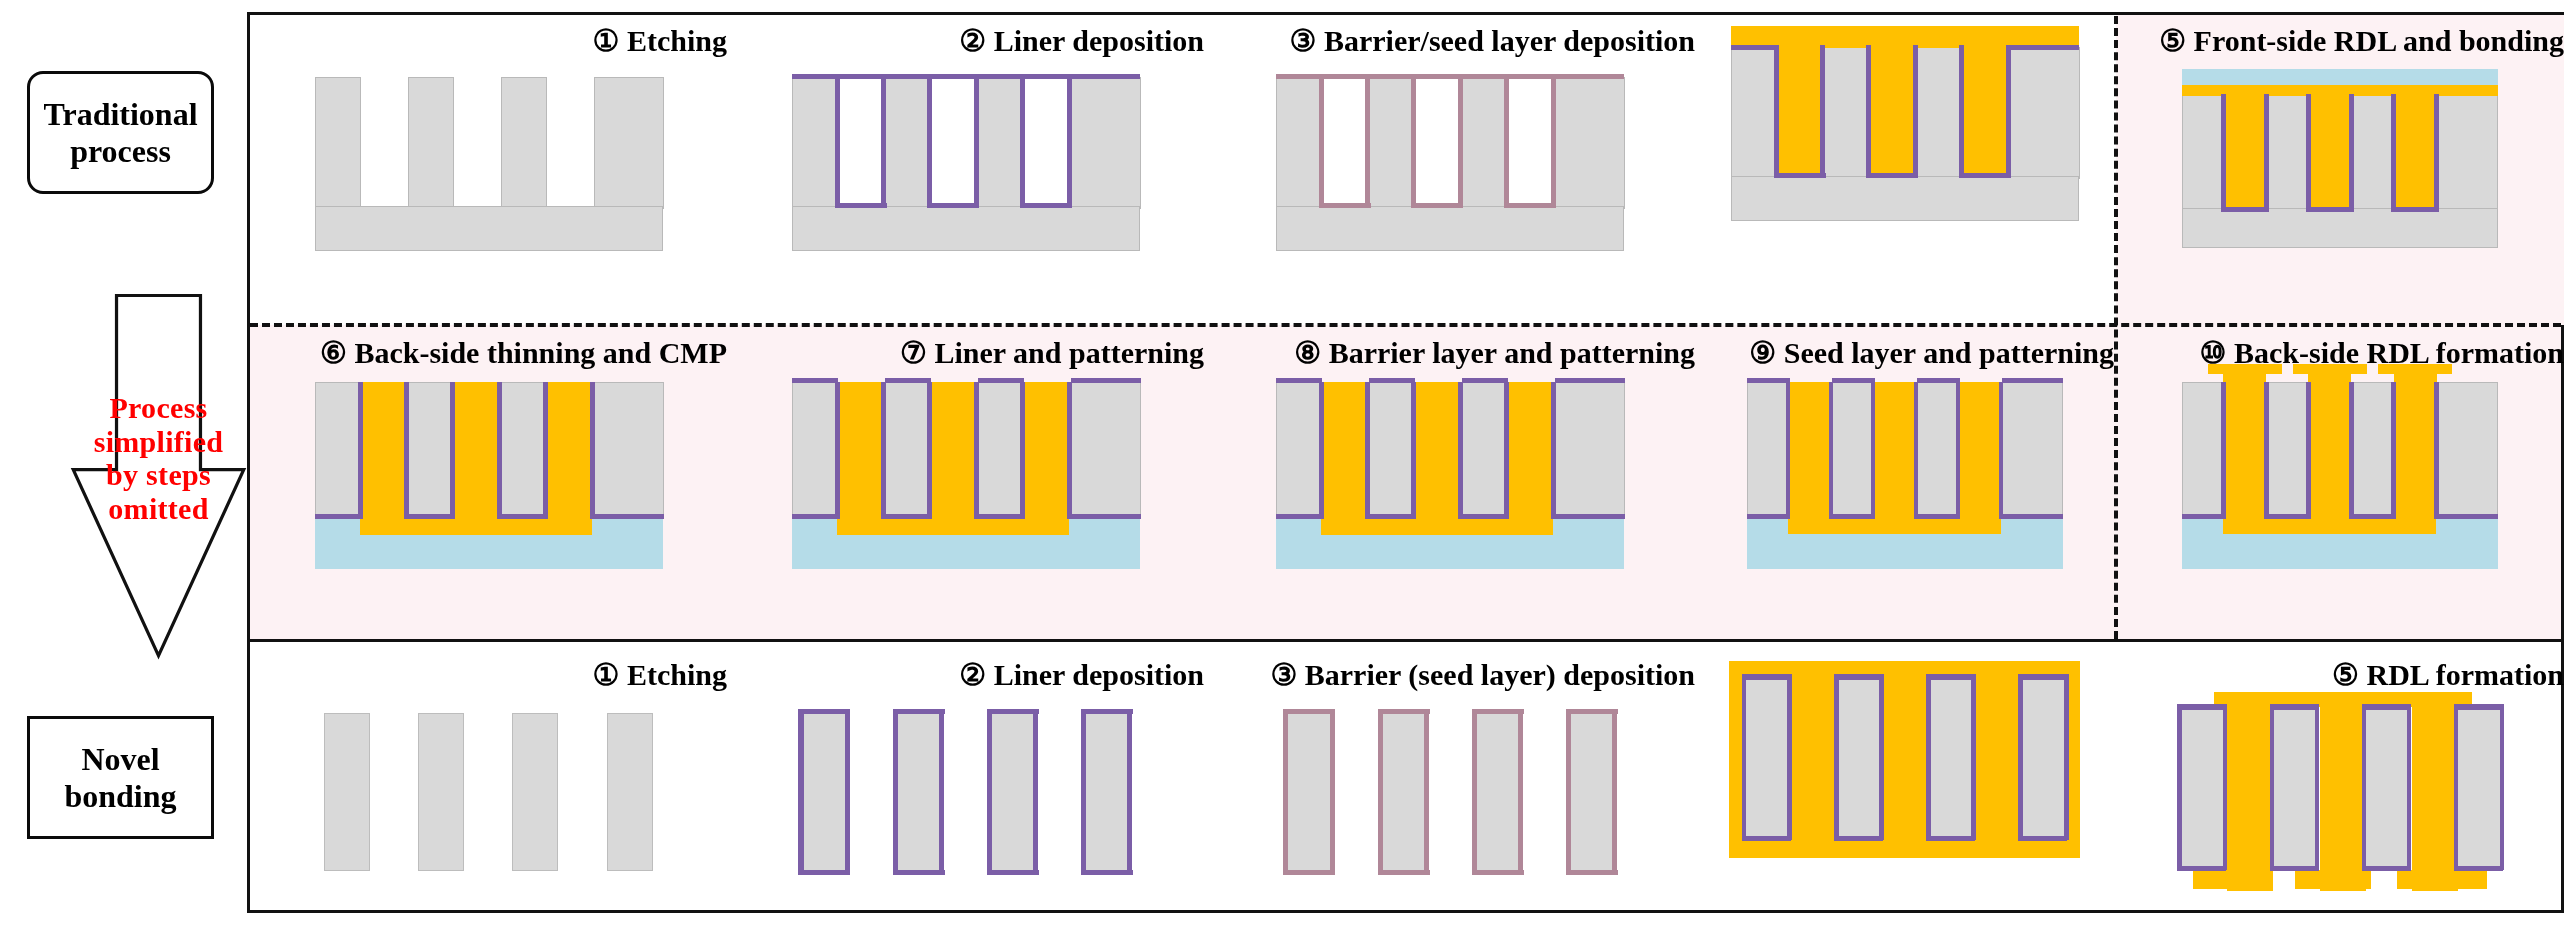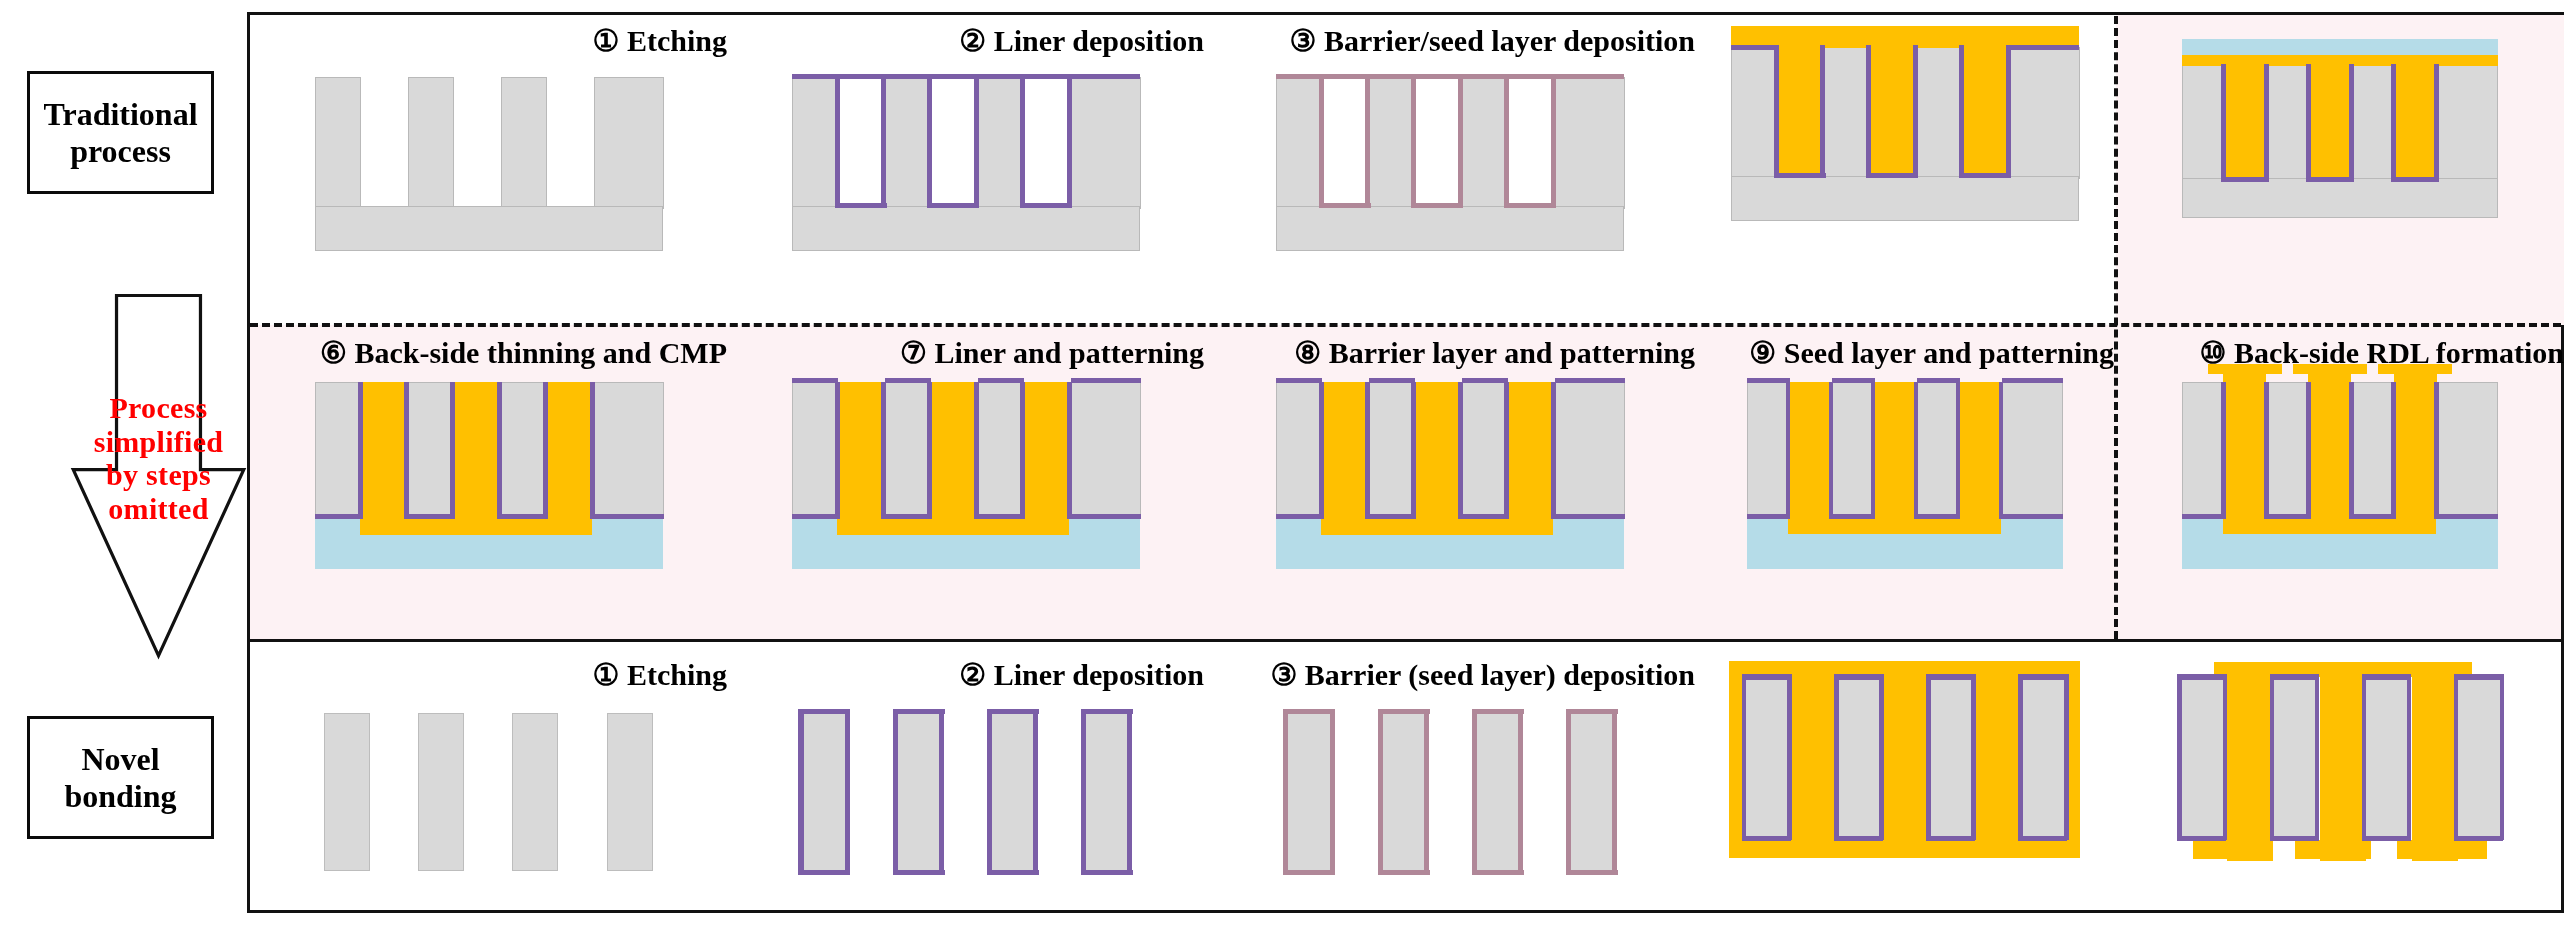--- a/index.html
+++ b/index.html
@@ -5,21 +5,21 @@
   html,body{margin:0;padding:0;background:#ffffff;}
   body{font-family:"Liberation Serif", serif;}
   #root{position:relative;width:2576px;height:926px;background:#fff;overflow:hidden;}
 
   
   .legend-box{
     position:absolute;background:#fff;border:3.9px solid #0a0a0a;box-sizing:border-box;
     display:flex;align-items:center;justify-content:center;text-align:center;
     font-weight:bold;font-size:32px;line-height:1.15;color:#000;
   }
-  #legend-traditional{left:27px;top:71px;width:187px;height:123px;}
+  #legend-traditional{left:27px;top:71px;width:187px;height:123px;border-radius:16px;}
   #legend-novel{left:27px;top:716px;width:187px;height:123px;}
 
   .arrow-wrap{position:absolute;left:68px;top:294px;width:181px;height:381px;}
   .arrow-wrap svg{position:absolute;left:0;top:0;}
   .arrow-text{
     position:absolute;left:0;top:97px;width:181px;text-align:center;
     color:#ff0000;font-weight:bold;font-size:30px;line-height:1.12;
     letter-spacing:0.3px;
   }
 
@@ -187,20 +187,24 @@
           <div class="liner" style="left:43px;top:126px;width:52px;height:5.2px;"></div>
           <div class="liner" style="left:135px;top:126px;width:52px;height:5.2px;"></div>
           <div class="liner" style="left:228px;top:126px;width:52px;height:5.2px;"></div>
           <div class="liner" style="left:0;top:-1.3px;width:45px;height:4.5px;"></div>
           <div class="liner" style="left:277px;top:-1.3px;width:71px;height:4.5px;"></div>
         </div>
       </div>
     </div>
 
     <div class="panel r1" style="left:1866px;top:11.6px;width:448px;">
+      <div class="panel-title">
+        <span>⑤</span>
+        <span>Front-side RDL and bonding</span>
+      </div>
       <div class="stage" style="height:194px;">
         <div class="art" style="width:316px;height:174px;margin-top:26px;">
           <div class="blue" style="left:0;top:-13px;width:316px;height:26px;"></div>
           <div class="sub" style="left:0;top:13px;width:43px;height:116px;"></div>
           <div class="sub" style="left:85px;top:13px;width:43px;height:116px;"></div>
           <div class="sub" style="left:170px;top:13px;width:43px;height:116px;"></div>
           <div class="sub" style="left:255px;top:13px;width:61px;height:116px;"></div>
           <div class="sub" style="left:0;top:126px;width:316px;height:40px;"></div>
           <div class="gold" style="left:41px;top:13px;width:43px;height:115px;"></div>
           <div class="gold" style="left:126px;top:13px;width:43px;height:115px;"></div>
@@ -483,20 +487,24 @@
           <div class="liner" style="left:136px;top:-4.5px;width:4.5px;height:166px;"></div>
           <div class="liner" style="left:183px;top:-4.5px;width:4.5px;height:166px;"></div>
           <div class="liner" style="left:228px;top:-4.5px;width:4.5px;height:166px;"></div>
           <div class="liner" style="left:275px;top:-4.5px;width:4.5px;height:166px;"></div>
           <div class="liner" style="left:321px;top:-4.5px;width:4.5px;height:166px;"></div>
         </div>
       </div>
     </div>
 
     <div class="panel" style="left:1866px;top:645px;width:448px;">
+      <div class="panel-title">
+        <span>⑤</span>
+        <span>RDL formation</span>
+      </div>
       <div class="stage" style="height:194px;">
         <div class="art" style="width:323px;height:161px;margin-top:19.4px;">
           <div class="gold" style="left:48px;top:-5.2px;width:46px;height:187px;"></div>
           <div class="gold" style="left:141px;top:-5.2px;width:46px;height:187px;"></div>
           <div class="gold" style="left:233px;top:-5.2px;width:46px;height:187px;"></div>
           <div class="gold" style="left:35px;top:-17px;width:258px;height:15.5px;"></div>
           <div class="gold" style="left:14px;top:161px;width:76px;height:19.4px;"></div>
           <div class="gold" style="left:116px;top:161px;width:76px;height:19.4px;"></div>
           <div class="gold" style="left:218px;top:161px;width:90px;height:19.4px;"></div>
           <div class="slab" style="left:0;top:0;width:46px;height:158px;"></div>

